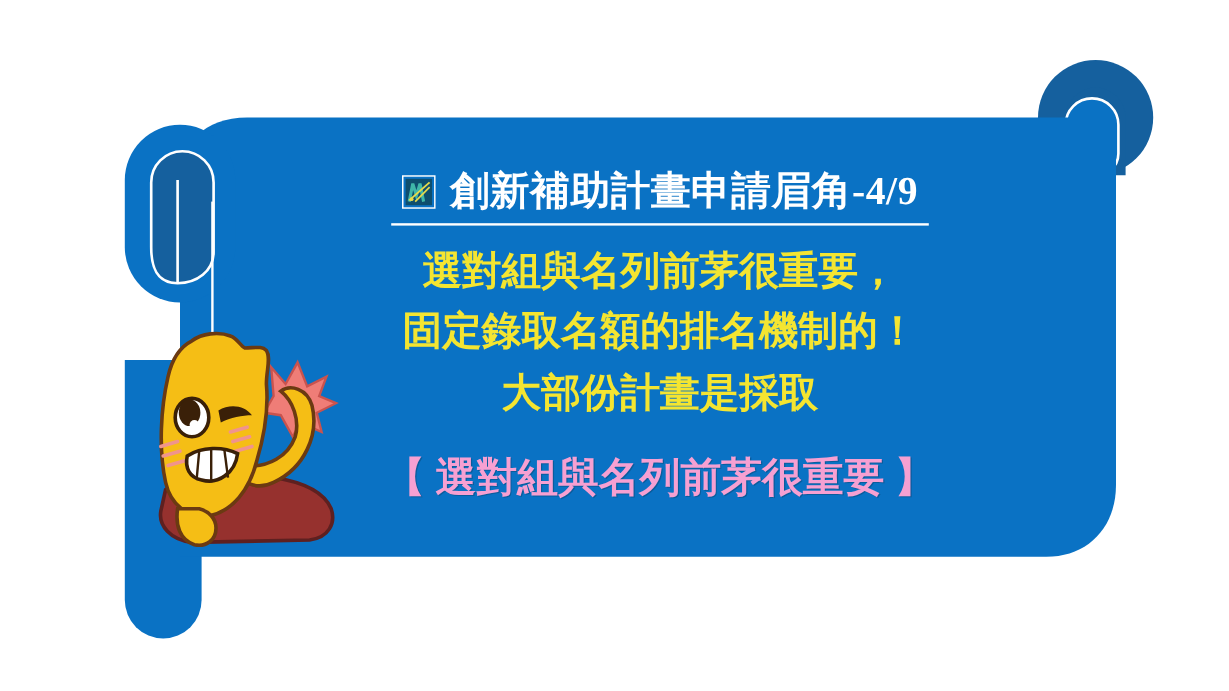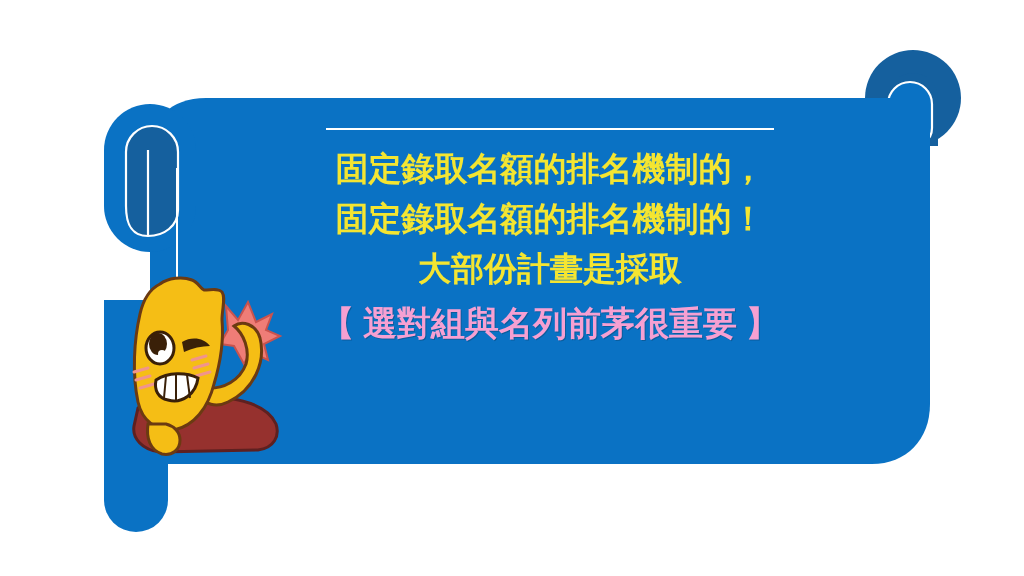--- a/index.html
+++ b/index.html
@@ -83,21 +83,21 @@
     text-align: center;
   }
   .highlight-line {
     color: #F6A0D2;
     font-family: "Liberation Serif", "DejaVu Serif", serif;
     font-weight: bold;
     font-size: 34px;
     line-height: 1.5;
     white-space: nowrap;
     text-align: left;
-    margin-top: 4px;
+    margin-top: 20px;
     text-shadow: 1px 1px 0 #0b5c9c;
   }
 
   
   #mascot-svg {
     position: absolute;
     left: 108px;
     top: 268px;
     width: 180px;
     height: 200px;
@@ -187,24 +187,35 @@
     <path d="M48,112 C60,104 78,104 90,110 C88,126 74,136 60,132 C50,130 46,122 48,112 Z" fill="#ffffff" stroke="#3A2008" stroke-width="3"></path>
     <g stroke="#3A2008" stroke-width="2">
       <path d="M58,108 L56,130"></path>
       <path d="M68,106 L68,134"></path>
       <path d="M79,107 L82,130"></path>
     </g>
   </svg>
 
   <div class="content">
 
+    <div class="title-row">
+      <svg class="title-icon" viewBox="0 0 28 28">
+        <rect x="0.5" y="0.5" width="27" height="27" fill="#0A72C4" stroke="#ffffff" stroke-width="1.5"></rect>
+        <rect x="3" y="3" width="22" height="22" fill="#0E4E6E"></rect>
+        <path d="M6,22 L9,7 L12,17 L15,7 L18,22" fill="none" stroke="#3FB6A8" stroke-width="2.6"></path>
+        <path d="M6,21 L23,6" fill="none" stroke="#E8DA4A" stroke-width="1.6"></path>
+        <path d="M11,22 L23,10" fill="none" stroke="#E8DA4A" stroke-width="1.4"></path>
+        <circle cx="8" cy="20" r="1.6" fill="#E8DA4A"></circle>
+      </svg>
+      <div class="title-text">創新補助計畫申請眉角-4/9</div>
+    </div>
 
     <div class="title-rule"></div>
 
     <div class="body-lines">
-      <div class="body-line">固定錄取名額的排名機制的，</div>
+      <div class="body-line">選對組與名列前茅很重要，</div>
       <div class="body-line">固定錄取名額的排名機制的！</div>
       <div class="body-line">大部份計畫是採取</div>
       <div class="highlight-line">【 選對組與名列前茅很重要 】</div>
     </div>
 
   </div>
 </div>
 
 </body></html>

